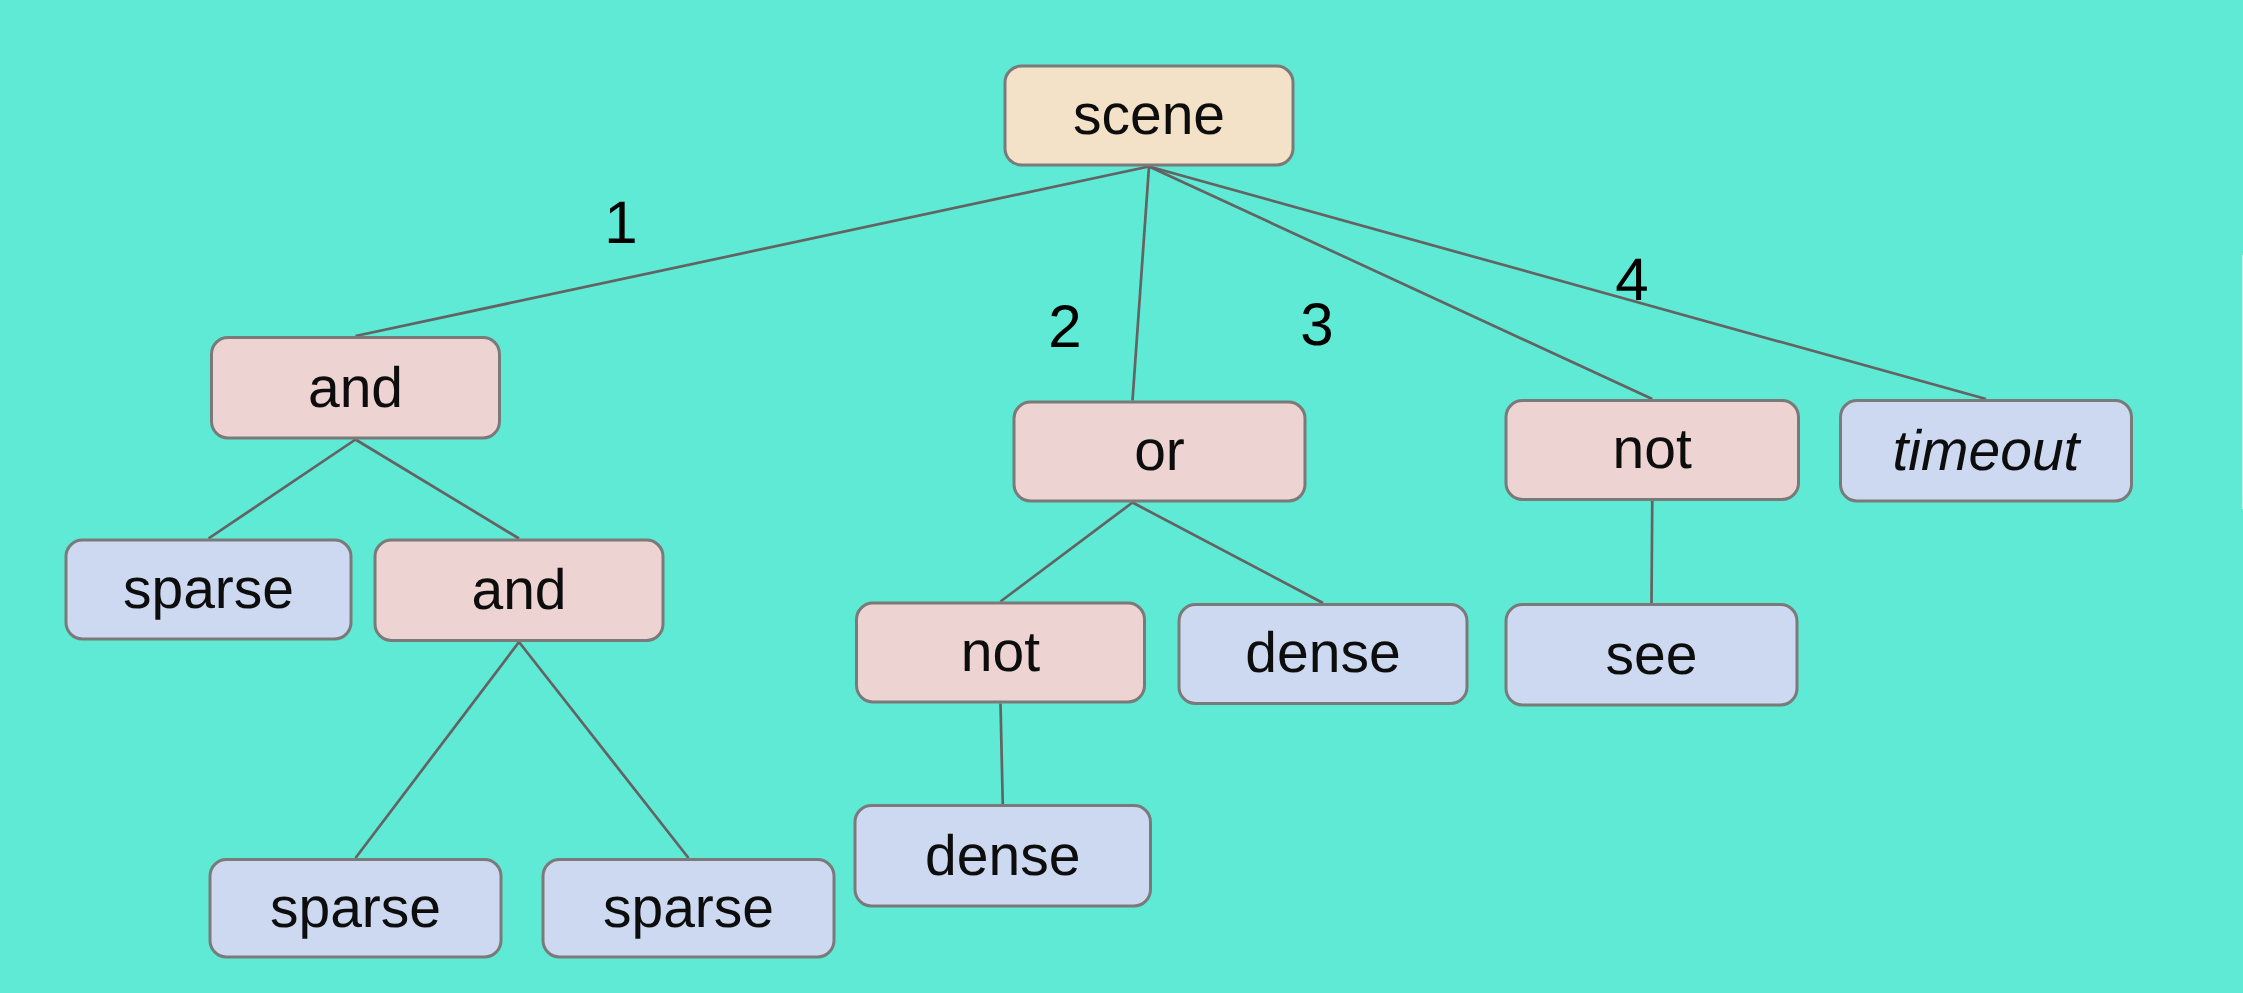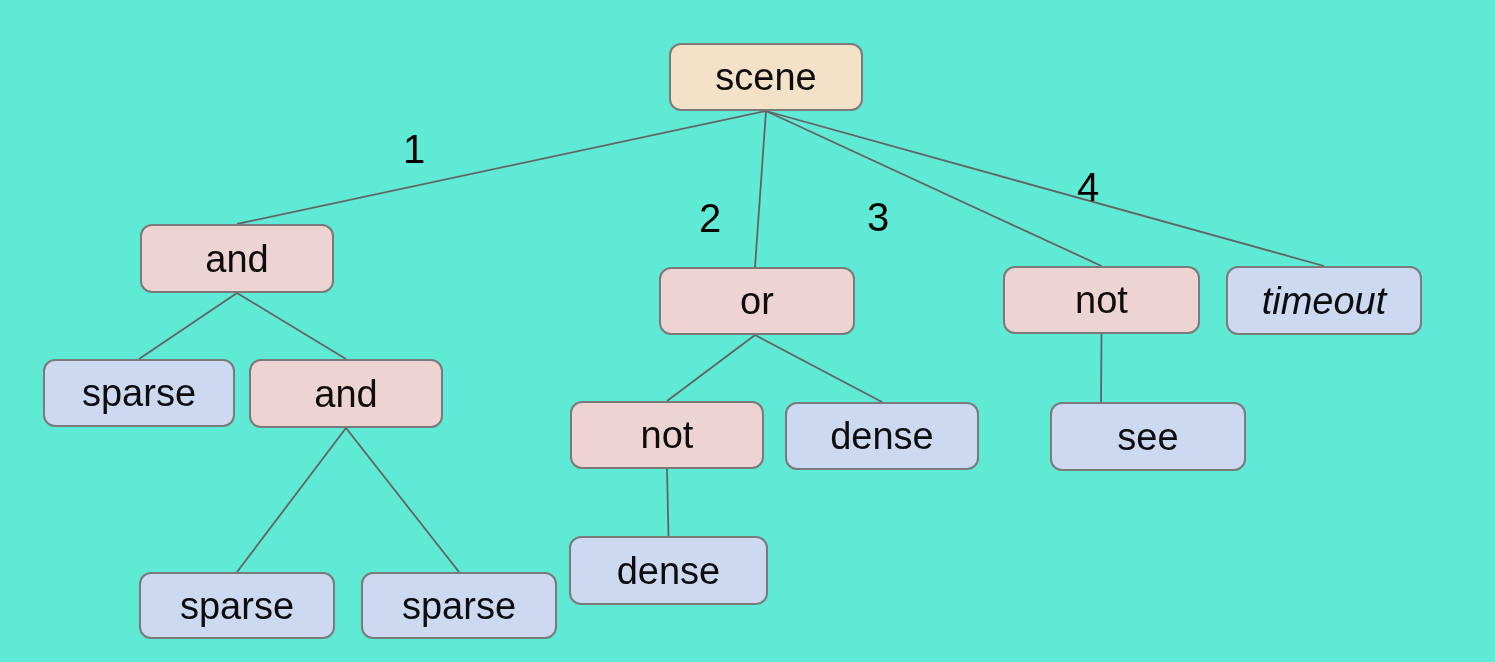--- a/index.html
+++ b/index.html
@@ -59,28 +59,28 @@
       <line x1="346" y1="428" x2="237" y2="572" stroke="#636363" stroke-width="1.8"></line>
       <line x1="346" y1="428" x2="459" y2="572" stroke="#636363" stroke-width="1.8"></line>
       <line x1="755" y1="335" x2="667" y2="401" stroke="#636363" stroke-width="1.8"></line>
       <line x1="755" y1="335" x2="882" y2="402" stroke="#636363" stroke-width="1.8"></line>
       <line x1="667" y1="469" x2="668.5" y2="536" stroke="#636363" stroke-width="1.8"></line>
       <line x1="1101.5" y1="334" x2="1101" y2="402" stroke="#636363" stroke-width="1.8"></line>
     </svg>
   <div id="nodes-layer">
       <div class="node" style="left: 669px; top: 43px; width: 194px; height: 68px; background: rgb(243, 226, 199); border-color: rgb(122, 122, 122); color: rgb(13, 13, 13);">scene</div>
       <div class="node" style="left: 140px; top: 224px; width: 194px; height: 69px; background: rgb(237, 211, 209); border-color: rgb(122, 122, 122); color: rgb(13, 13, 13);">and</div>
-      <div class="node" style="left: 659px; top: 267px; width: 196px; height: 68px; background: rgb(237, 211, 209); border-color: rgb(122, 122, 122); color: rgb(13, 13, 13); text-align: right;">or</div>
+      <div class="node" style="left: 675px; top: 267px; width: 196px; height: 68px; background: rgb(237, 211, 209); border-color: rgb(122, 122, 122); color: rgb(13, 13, 13); text-align: right;">or</div>
       <div class="node" style="left: 1003px; top: 266px; width: 197px; height: 68px; background: rgb(237, 211, 209); border-color: rgb(122, 122, 122); color: rgb(13, 13, 13);">not</div>
       <div class="node" style="left: 1226px; top: 266px; width: 196px; height: 69px; background: rgb(205, 216, 241); border-color: rgb(122, 122, 122); color: rgb(13, 13, 13); font-style: italic;">timeout</div>
       <div class="node" style="left: 43px; top: 359px; width: 192px; height: 68px; background: rgb(205, 216, 241); border-color: rgb(122, 122, 122); color: rgb(13, 13, 13);">sparse</div>
       <div class="node" style="left: 249px; top: 359px; width: 194px; height: 69px; background: rgb(237, 211, 209); border-color: rgb(122, 122, 122); color: rgb(13, 13, 13);">and</div>
       <div class="node" style="left: 570px; top: 401px; width: 194px; height: 68px; background: rgb(237, 211, 209); border-color: rgb(122, 122, 122); color: rgb(13, 13, 13);">not</div>
       <div class="node" style="left: 785px; top: 402px; width: 194px; height: 68px; background: rgb(205, 216, 241); border-color: rgb(122, 122, 122); color: rgb(13, 13, 13);">dense</div>
-      <div class="node" style="left: 1050px; top: 402px; width: 196px; height: 69px; background: rgb(205, 216, 241); border-color: rgb(122, 122, 122); color: rgb(13, 13, 13); text-align: center;">see</div>
+      <div class="node" style="left: 1003px; top: 402px; width: 196px; height: 69px; background: rgb(205, 216, 241); border-color: rgb(122, 122, 122); color: rgb(13, 13, 13); text-align: center;">see</div>
       <div class="node" style="left: 139px; top: 572px; width: 196px; height: 67px; background: rgb(205, 216, 241); border-color: rgb(122, 122, 122); color: rgb(13, 13, 13);">sparse</div>
       <div class="node" style="left: 361px; top: 572px; width: 196px; height: 67px; background: rgb(205, 216, 241); border-color: rgb(122, 122, 122); color: rgb(13, 13, 13);">sparse</div>
       <div class="node" style="left: 569px; top: 536px; width: 199px; height: 69px; background: rgb(205, 216, 241); border-color: rgb(122, 122, 122); color: rgb(13, 13, 13);">dense</div>
     </div>
   <div id="labels-layer">
       <div class="edge-label" style="left: 414px; top: 149px;">1</div>
       <div class="edge-label" style="left: 710px; top: 218px;">2</div>
       <div class="edge-label" style="left: 878px; top: 217px;">3</div>
       <div class="edge-label" style="left: 1088px; top: 187px;">4</div>
     </div>

